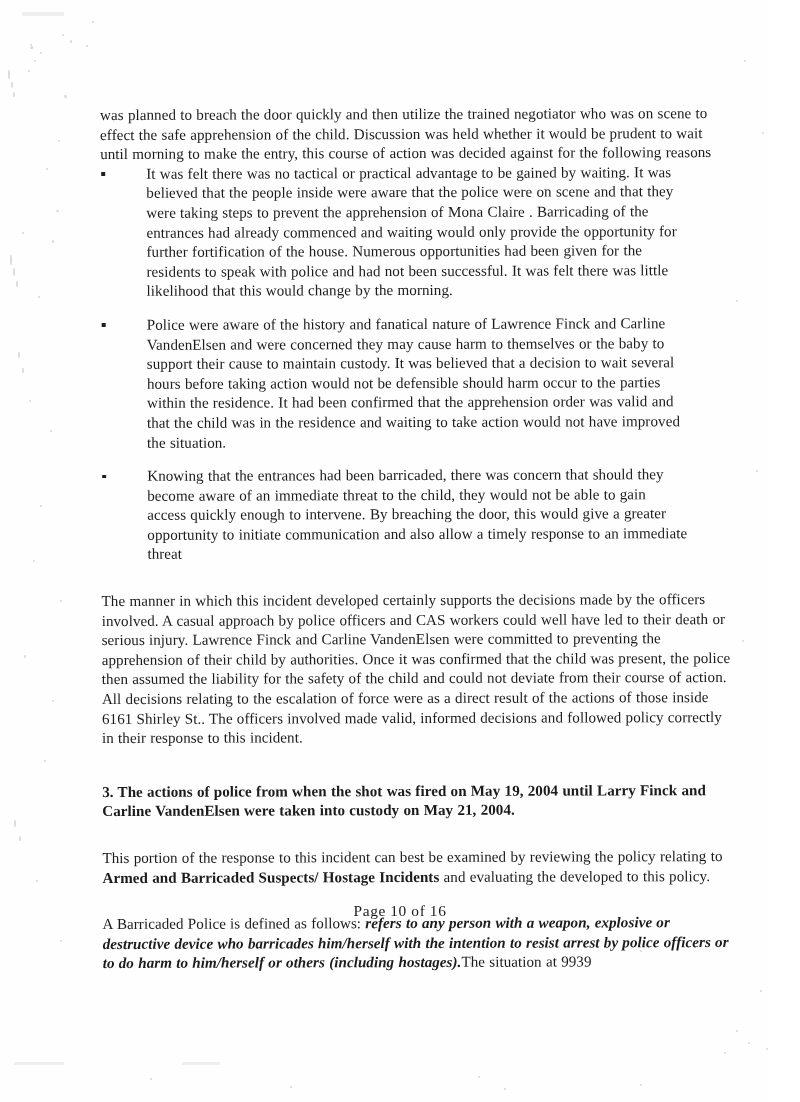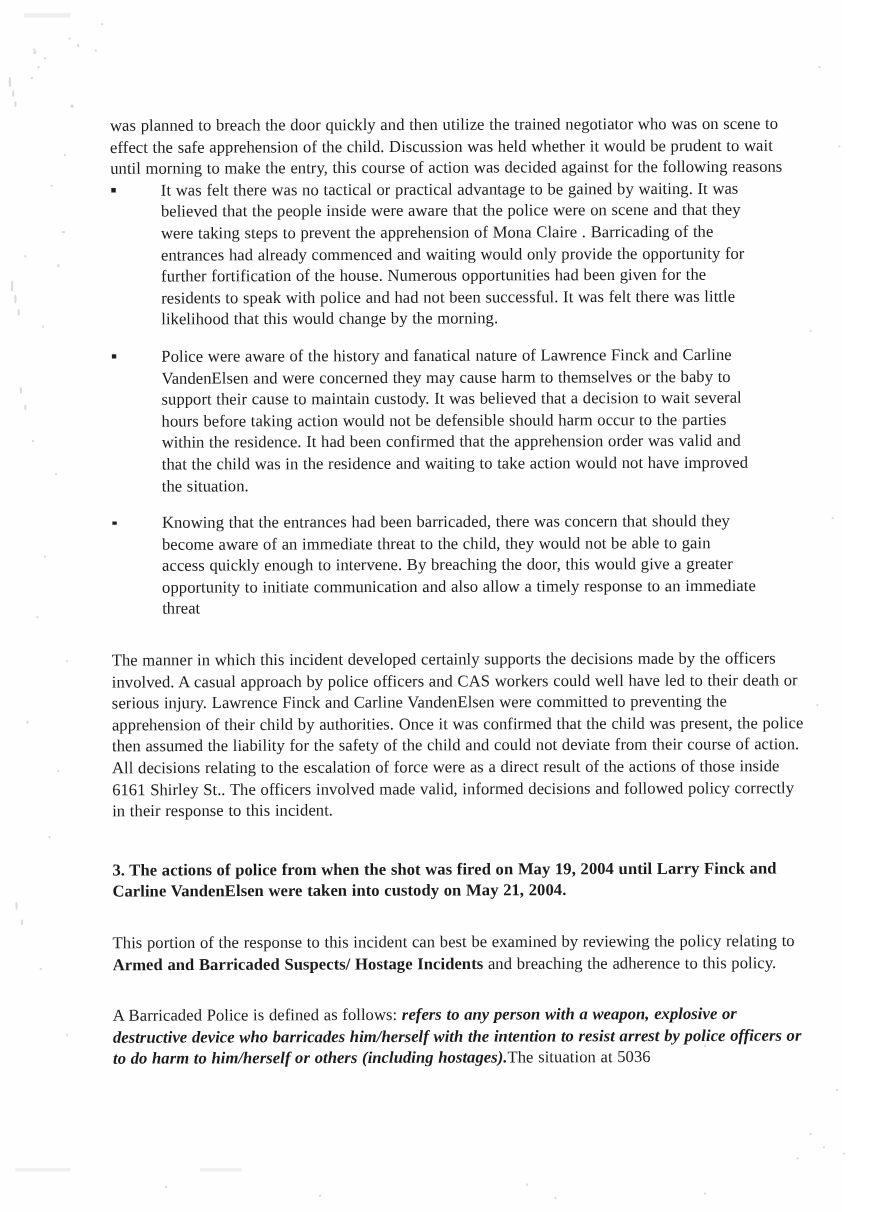--- a/index.html
+++ b/index.html
@@ -199,22 +199,23 @@
     <p>The manner in which this incident developed certainly supports the decisions made by the officers involved. A casual approach by police officers and CAS workers could well have led to their death or serious injury. Lawrence Finck and Carline VandenElsen were committed to preventing the apprehension of their child by authorities. Once it was confirmed that the child was present, the police then assumed the liability for the safety of the child and could not deviate from their course of action. All decisions relating to the escalation of force were as a direct result of the actions of those inside 6161 Shirley St.. The officers involved made valid, informed decisions and followed policy correctly in their response to this incident.</p>
 
     <div class="gap-xl"></div>
 
     <div class="heading">
       <p>3. The actions of police from when the shot was fired on May 19, 2004 until Larry Finck and Carline VandenElsen were taken into custody on May 21, 2004.</p>
     </div>
 
     <div class="gap-lg"></div>
 
-    <p><span>This portion of the response to this incident can best be examined by reviewing the policy relating to </span><b>Armed and Barricaded Suspects/ Hostage Incidents</b><span> and breaching the adherence to this policy.</span></p>
+    <p><span>This portion of the response to this incident can best be examined by reviewing the policy relating to </span><b>Armed and Barricaded Suspects/ Hostage Incidents</b><span> and evaluating the developed to this policy.</span></p>
 
     <div class="gap-lg"></div>
 
-    <p><span>A Barricaded Police is defined as follows: </span><span class="bi">refers to any person with a weapon, explosive or destructive device who barricades him/herself with the intention to resist arrest by police officers or to do harm to him/herself or others (including hostages).</span><span>The situation at 5036</span></p>
+    <p><span>A Barricaded Police is defined as follows: </span><span class="bi">refers to any person with a weapon, explosive or destructive device who barricades him/herself with the intention to resist arrest by police officers or to do harm to him/herself or others (including hostages).</span><span>The situation at 9939</span></p>
 
   </div>
 
+  <div class="footer">Page 10 of  16</div>
 
 </div>
 
 </body></html>

